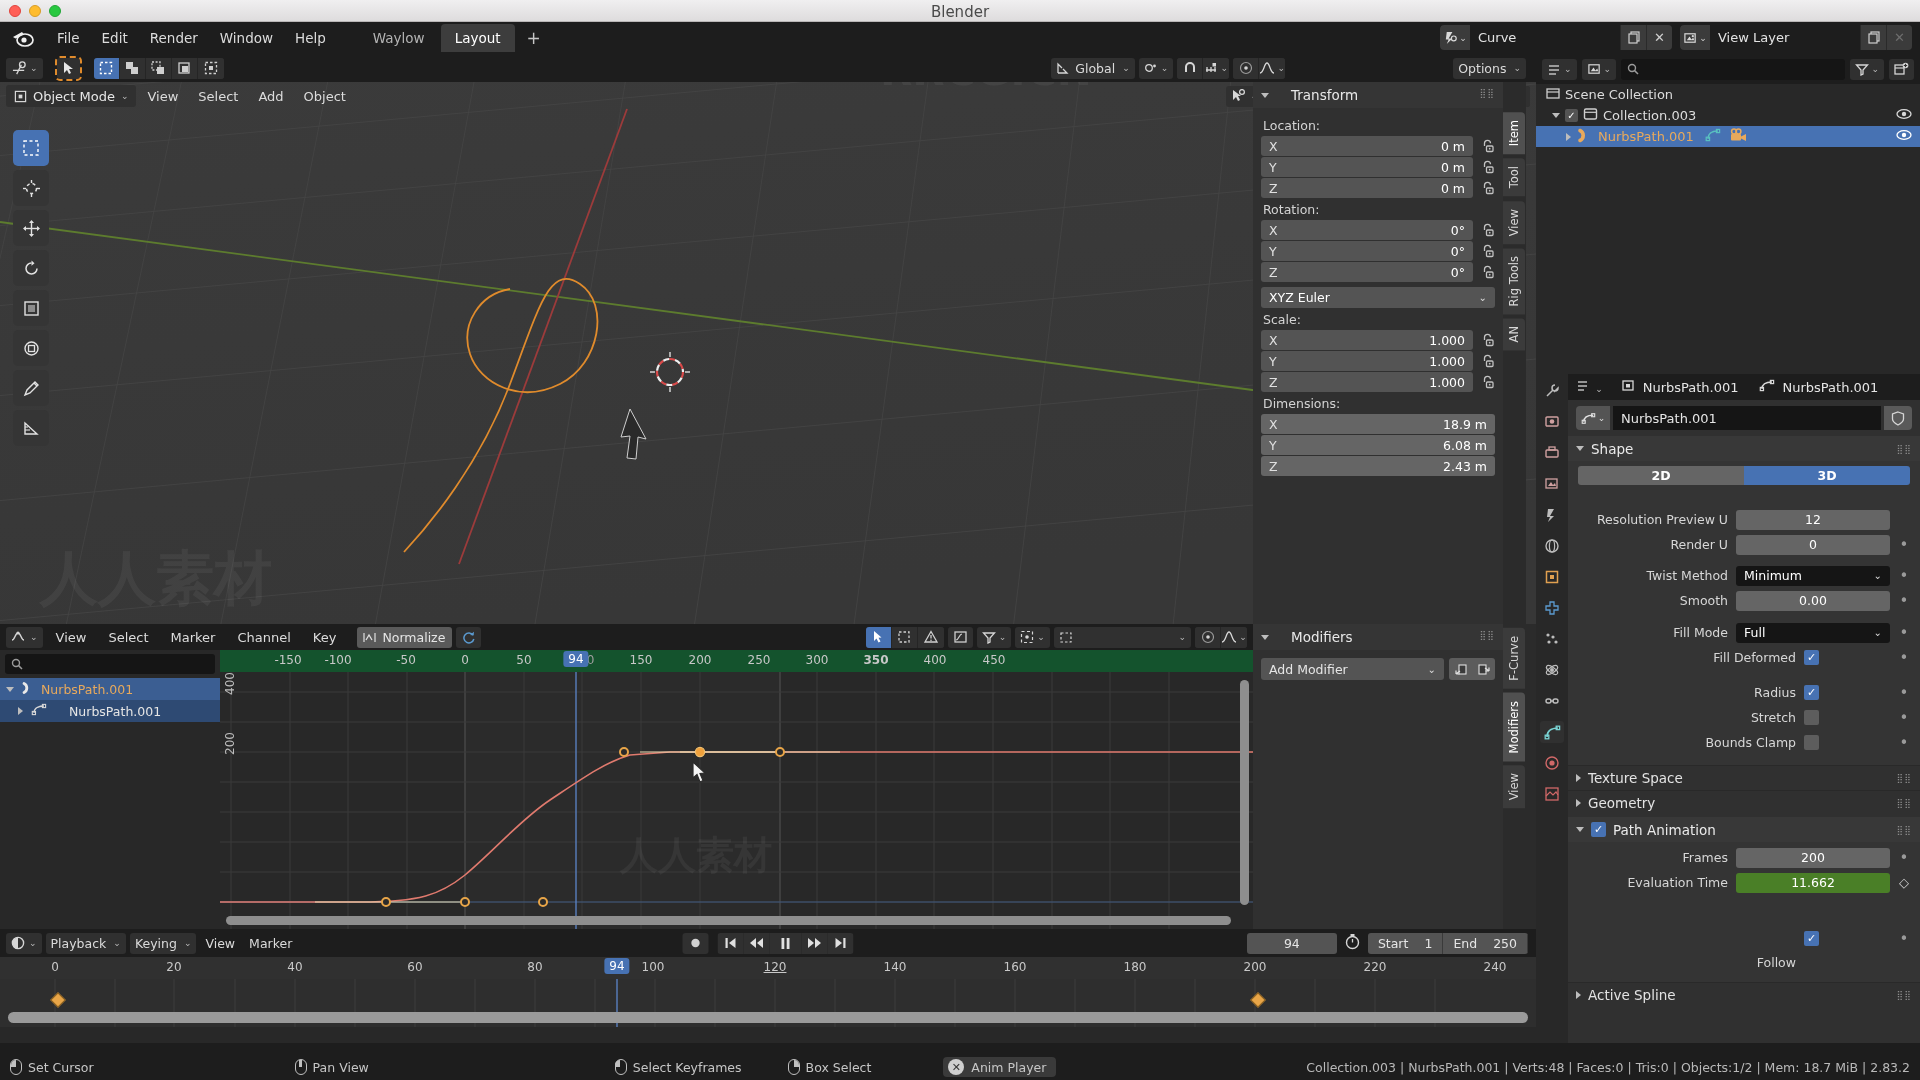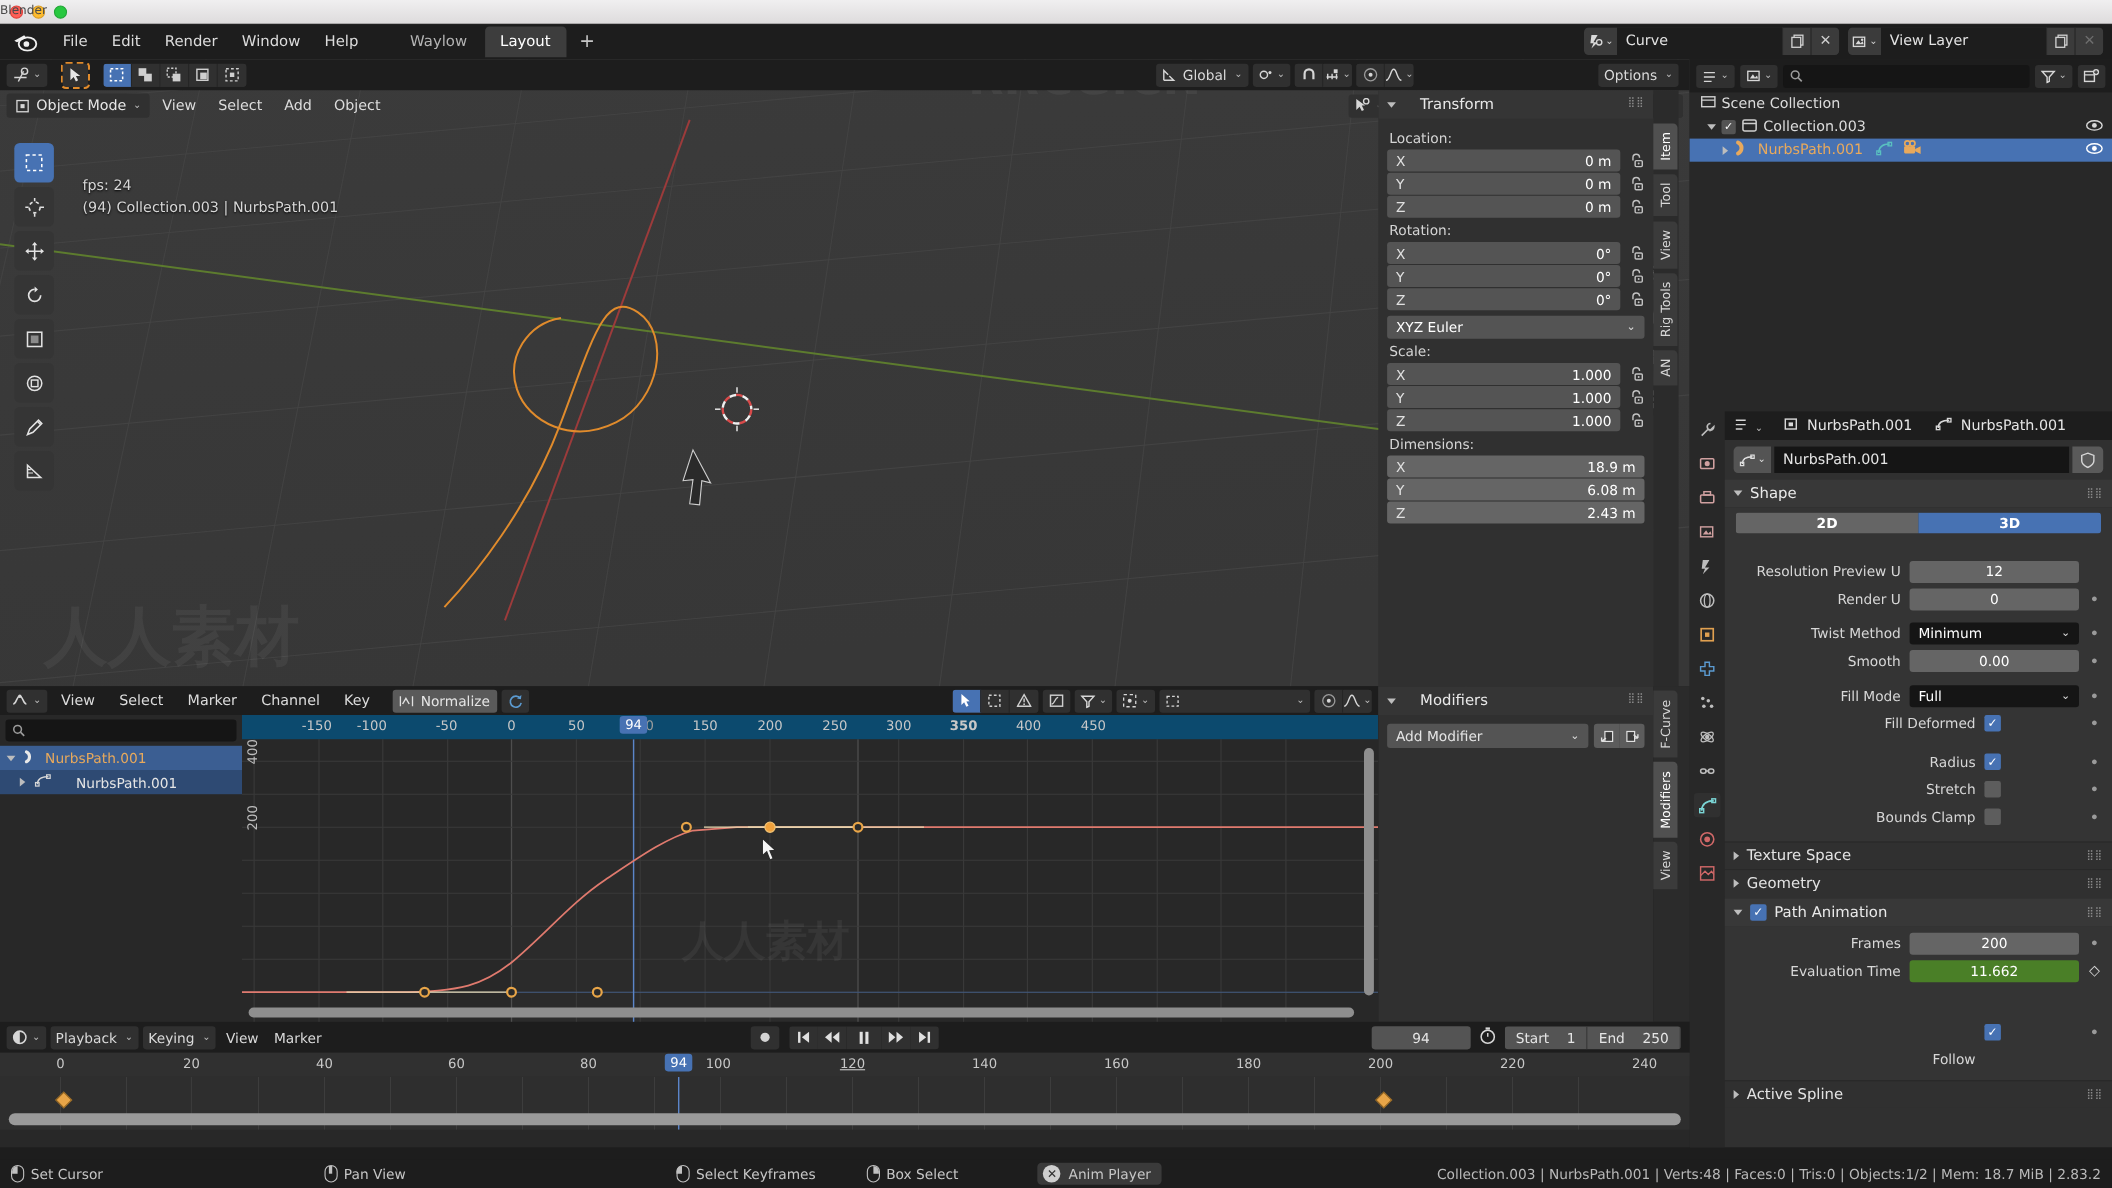--- a/index.html
+++ b/index.html
@@ -13,22 +13,22 @@
   }
   #app { position: relative; width: 1920px; height: 1080px; }
 
   
   .macbar {
     position: absolute; left:0; top:0; width:1920px; height:22px;
     background: linear-gradient(#f0eff0, #dedcdd);
     border-bottom: 1px solid #b9b6b7;
   }
   .macbar .title {
-    position:absolute; left:0; right:0; top:3px; 
-    color:#4a4a4a; font-size:11px;
+    position:absolute; left:0; right:0; top:3px; text-align:center;
+    color:#4a4a4a; font-size:15px;
   }
   .lights { position:absolute; left:9px; top:5px; display:flex; gap:8px; }
   .lights i { width:12px; height:12px; border-radius:50%; display:block; }
   .lt-r { background:#ff5f57; border:1px solid #e0443e; }
   .lt-y { background:#febc2e; border:1px solid #d89d28; }
   .lt-g { background:#28c840; border:1px solid #23a637; }
 
   
   .topbar {
     position:absolute; left:0; top:22px; width:1920px; height:32px;
@@ -236,21 +236,21 @@
   .ge-channels {
     position:absolute; left:0; top:26px; width:220px; bottom:0; background:#282828;
   }
   .ch-search { margin:4px 5px; height:20px; background:#151515; border-radius:3px;
                display:flex; align-items:center; padding:0 6px; gap:5px;}
   .ch-row { display:flex; align-items:center; height:22px; gap:6px; padding:0 6px; font-size:12.5px;}
   .ch-row.sel { background:#3b5e92; }
   .ch-row.sel2 { background:#2e4a73; }
   .ch-name.curve { color:#e8a95c; }
   .ge-plot { position:absolute; left:220px; top:26px; right:0; bottom:0; background:#2b2b2b; overflow:hidden; }
-  .ge-xaxis { position:absolute; left:0; top:0; right:0; height:22px; background:#0c4a6e; }
+  .ge-xaxis { position:absolute; left:0; top:0; right:0; height:22px; background:#14532d; }
   .ge-xtick { position:absolute; top:3px; transform:translateX(-50%); font-size:12px; color:#c8c8c8; }
   .ge-cur-badge {
     position:absolute; top:1px; transform:translateX(-50%); background:#4772b3; color:#fff;
     font-size:12px; border-radius:3px; padding:1px 5px;
   }
   .ge-ytick { position:absolute; left:3px; font-size:12px; color:#bdbdbd;
               writing-mode:vertical-rl; transform:rotate(180deg); }
 
   
   .ge-side {
@@ -668,24 +668,20 @@
       </div>
       <div class="tool-btn">
         <svg width="19" height="19" viewBox="0 0 19 19">
             <path d="M3 15 L3 4 L15 15 Z" fill="none" stroke="#e2e2e2" stroke-width="1.4"></path>
             <line x1="3" y1="8" x2="6" y2="8" stroke="#e2e2e2" stroke-width="1.1"></line>
             <line x1="3" y1="11" x2="8" y2="11" stroke="#e2e2e2" stroke-width="1.1"></line>
           </svg>
       </div>
     </div>
 
-    <div class="vp-info">
-      <div>fps: 24</div>
-      <div>(94) Collection.003 | NurbsPath.001</div>
-    </div>
 
     <svg class="nav-gizmo" viewBox="0 0 86 86">
       <line x1="43" y1="43" x2="43" y2="18" stroke="#4a8fe0" stroke-width="3.5"></line>
       <line x1="43" y1="43" x2="18" y2="40" stroke="#7bb52e" stroke-width="3.5"></line>
       <circle cx="43" cy="18" r="10" fill="#4a8fe0"></circle>
       <text x="43" y="22" font-size="11" fill="#1a2a3a" text-anchor="middle" font-family="DejaVu Sans">Z</text>
       <circle cx="54" cy="13" r="9" fill="#c9443e"></circle>
       <text x="54" y="17" font-size="10" fill="#3a1a1a" text-anchor="middle" font-family="DejaVu Sans">X</text>
       <circle cx="18" cy="40" r="10" fill="#7bb52e"></circle>
       <text x="18" y="44" font-size="11" fill="#223a10" text-anchor="middle" font-family="DejaVu Sans">Y</text>

